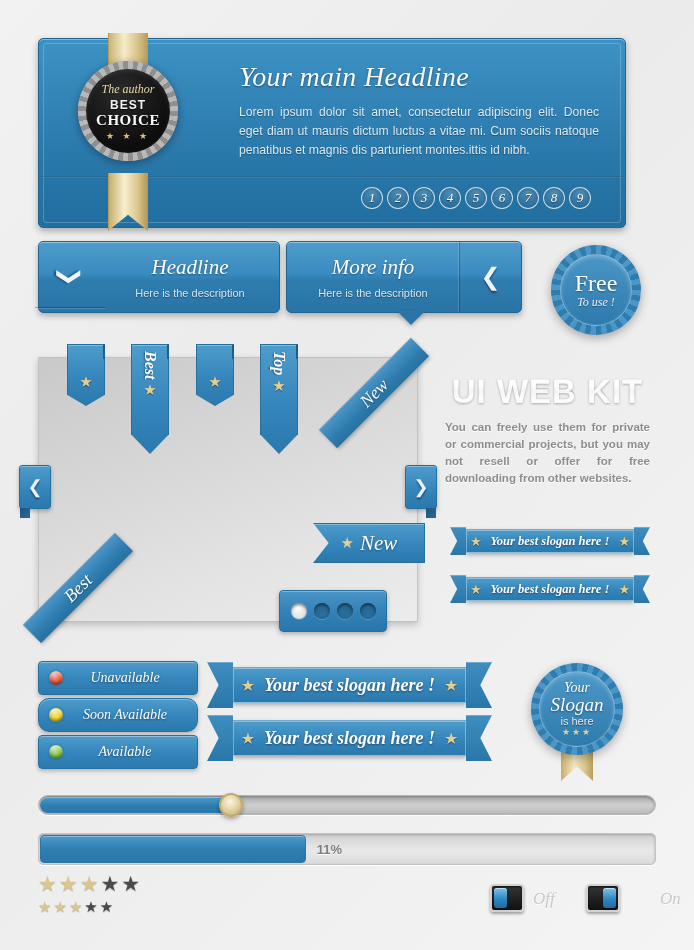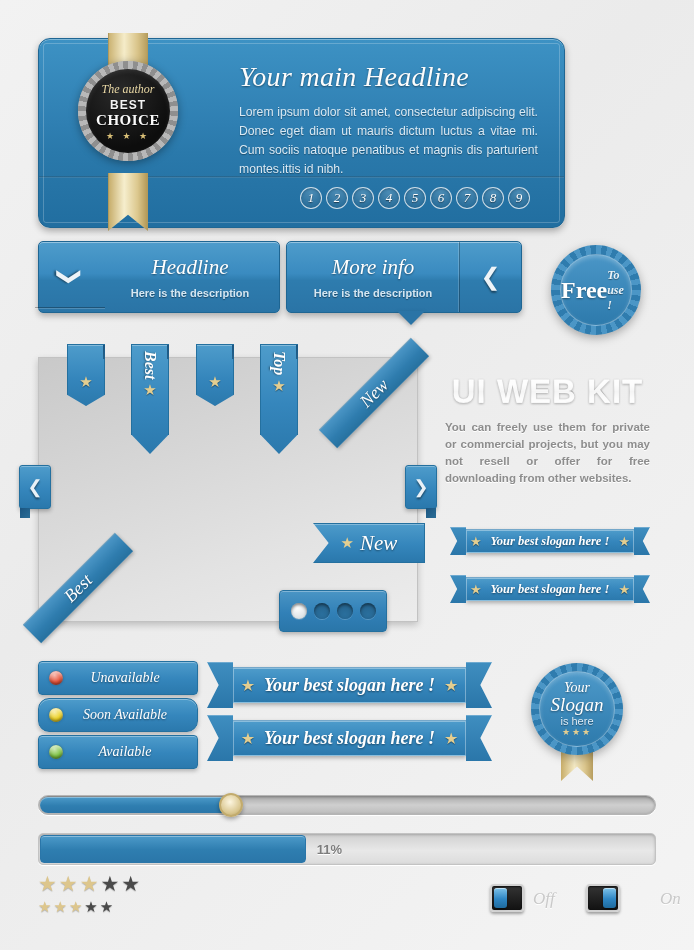--- a/index.html
+++ b/index.html
@@ -6,22 +6,22 @@
   body {
     width: 694px; height: 950px;
     background: linear-gradient(135deg,#f2f2f2 0%,#ebebeb 40%,#f4f4f4 100%);
     font-family: "Liberation Sans", sans-serif;
     position: relative; overflow: hidden;
   }
   .stage { position: relative; width: 694px; height: 950px; }
 
   
   .header {
-    position: absolute; left: 38px; top: 38px; width: 527px; height: 190px;
-    border-radius: 12px;
+    position: absolute; left: 38px; top: 38px; width: 588px; height: 190px;
+    border-radius: 5px;
     background: linear-gradient(180deg,#3d92c4 0%,#2f7fb2 45%,#2a79ab 60%,#216ea0 100%);
     box-shadow: 0 3px 7px rgba(0,0,0,.30), inset 0 1px 0 rgba(255,255,255,.35);
     border: 1px solid #1f6693;
   }
   .header-inner { position:absolute; inset:4px; border:1px solid rgba(255,255,255,.22); border-radius:3px; }
   .header-divider {
     position:absolute; left:0; right:0; top:137px; height:2px;
     background: linear-gradient(180deg,rgba(0,0,0,.22),rgba(255,255,255,.15));
   }
   .header-body { position:absolute; left:200px; top:22px; right:26px; }
@@ -98,42 +98,41 @@
     width:62px; display:flex; align-items:center; justify-content:center;
     color:#eef4f8; font-size:24px; text-shadow:0 2px 2px rgba(0,0,0,.45);
   }
   .btn-sep-r { border-right:1px solid rgba(0,0,0,.28); box-shadow:1px 0 0 rgba(255,255,255,.18); }
   .btn-sep-l { border-left:1px solid rgba(0,0,0,.28); box-shadow:-1px 0 0 rgba(255,255,255,.18); }
   .btn-text { flex:1; display:flex; flex-direction:column; align-items:center; justify-content:center; }
   .btn-title {
     font-family:"Liberation Serif",serif; font-style:italic; font-size:21px; color:#fff;
     text-shadow:0 1px 2px rgba(0,0,0,.45); line-height:24px;
   }
-  .btn-desc { font-size:11px; color:#d5e7f3; text-shadow:0 1px 1px rgba(0,0,0,.4); margin-top:8px;font-weight:bold; }
+  .btn-desc { font-size:11px; color:#d5e7f3; text-shadow:0 1px 1px rgba(0,0,0,.4); margin-top:8px; }
   .btn-pointer {
     position:absolute; left:110px; bottom:-13px; width:0; height:0;
     border-left:14px solid transparent; border-right:14px solid transparent;
     border-top:14px solid #2a74a6;
     filter: drop-shadow(0 2px 2px rgba(0,0,0,.25));
   }
 
   
   .free-badge { position:absolute; left:551px; top:245px; width:90px; height:90px; }
   .free-star {
     position:absolute; inset:0; border-radius:50%;
     background: repeating-conic-gradient(#4b96c6 0deg 7.5deg, #2f7cae 7.5deg 15deg);
     filter: drop-shadow(0 3px 5px rgba(0,0,0,.30));
   }
   .free-disc {
     position:absolute; left:9px; top:9px; width:72px; height:72px; border-radius:50%;
     background: linear-gradient(180deg,#4a96c7,#2d7aac);
     border:1px solid rgba(255,255,255,.35);
-    display:flex; flex-direction:row; align-items:center; justify-content:space-between;
+    display:flex; flex-direction:column; align-items:center; justify-content:center;
     box-shadow: inset 0 2px 4px rgba(255,255,255,.25);
-    font-weight: bold;
   }
   .free-t1 { font-family:"Liberation Serif",serif; font-size:24px; color:#fff; line-height:24px;
     text-shadow:0 1px 2px rgba(0,0,0,.4); }
   .free-t2 { font-family:"Liberation Serif",serif; font-style:italic; font-size:12px; color:#eaf3f9;
     text-shadow:0 1px 1px rgba(0,0,0,.4); }
 
   
   .panel {
     position:absolute; left:38px; top:357px; width:380px; height:265px;
     background: linear-gradient(160deg,#c9c9c9 0%,#d4d4d4 30%,#e3e3e3 70%,#ececec 100%);

